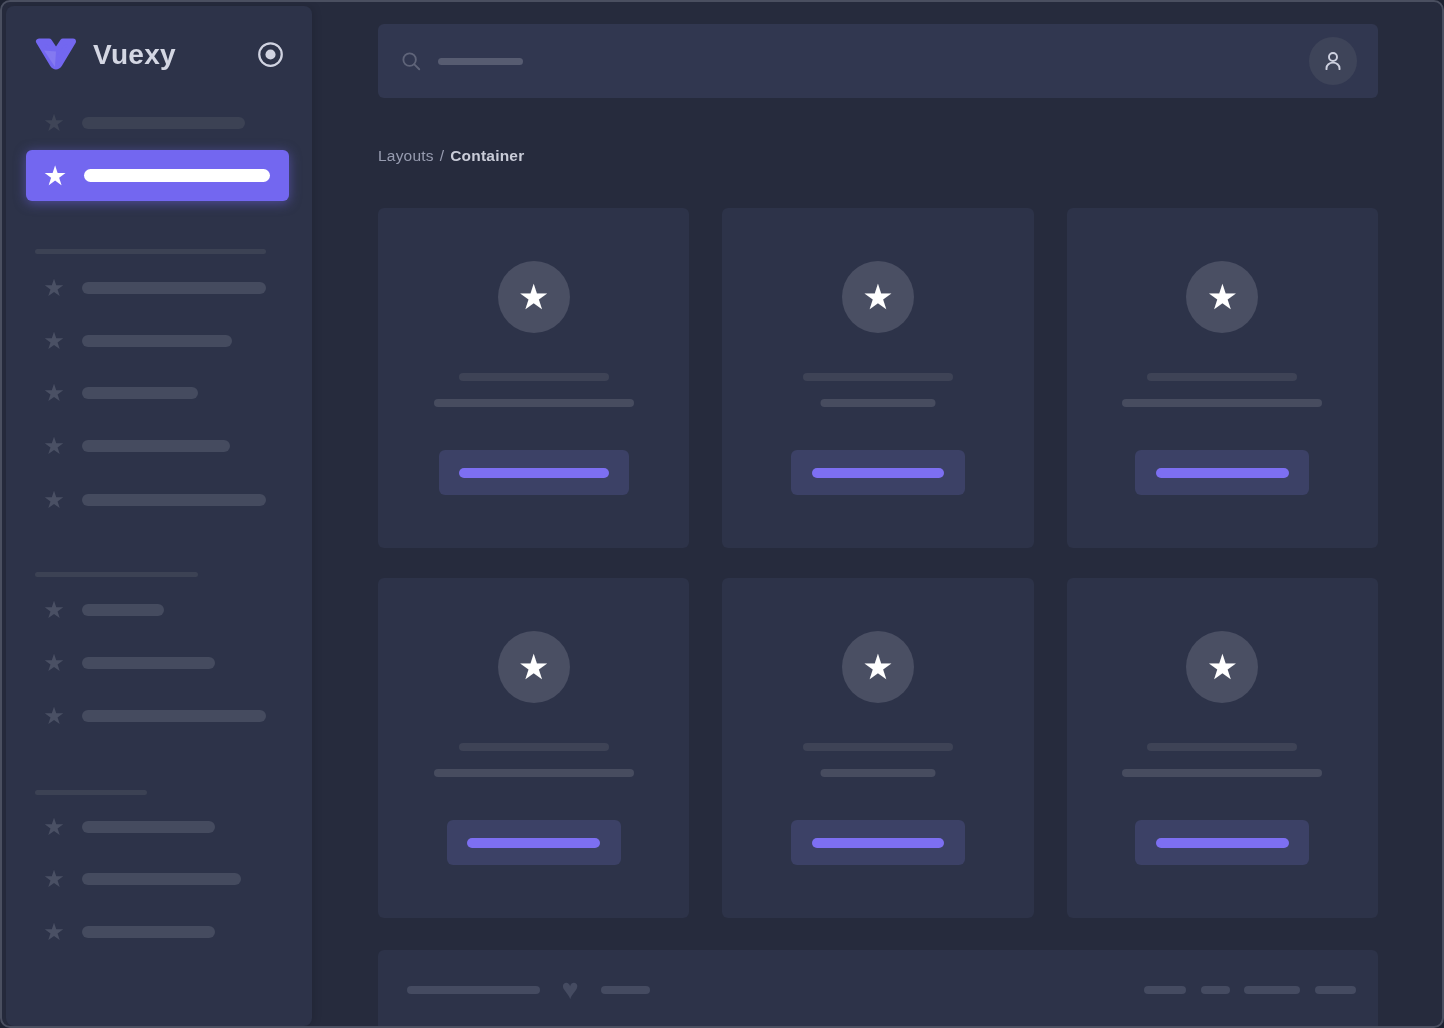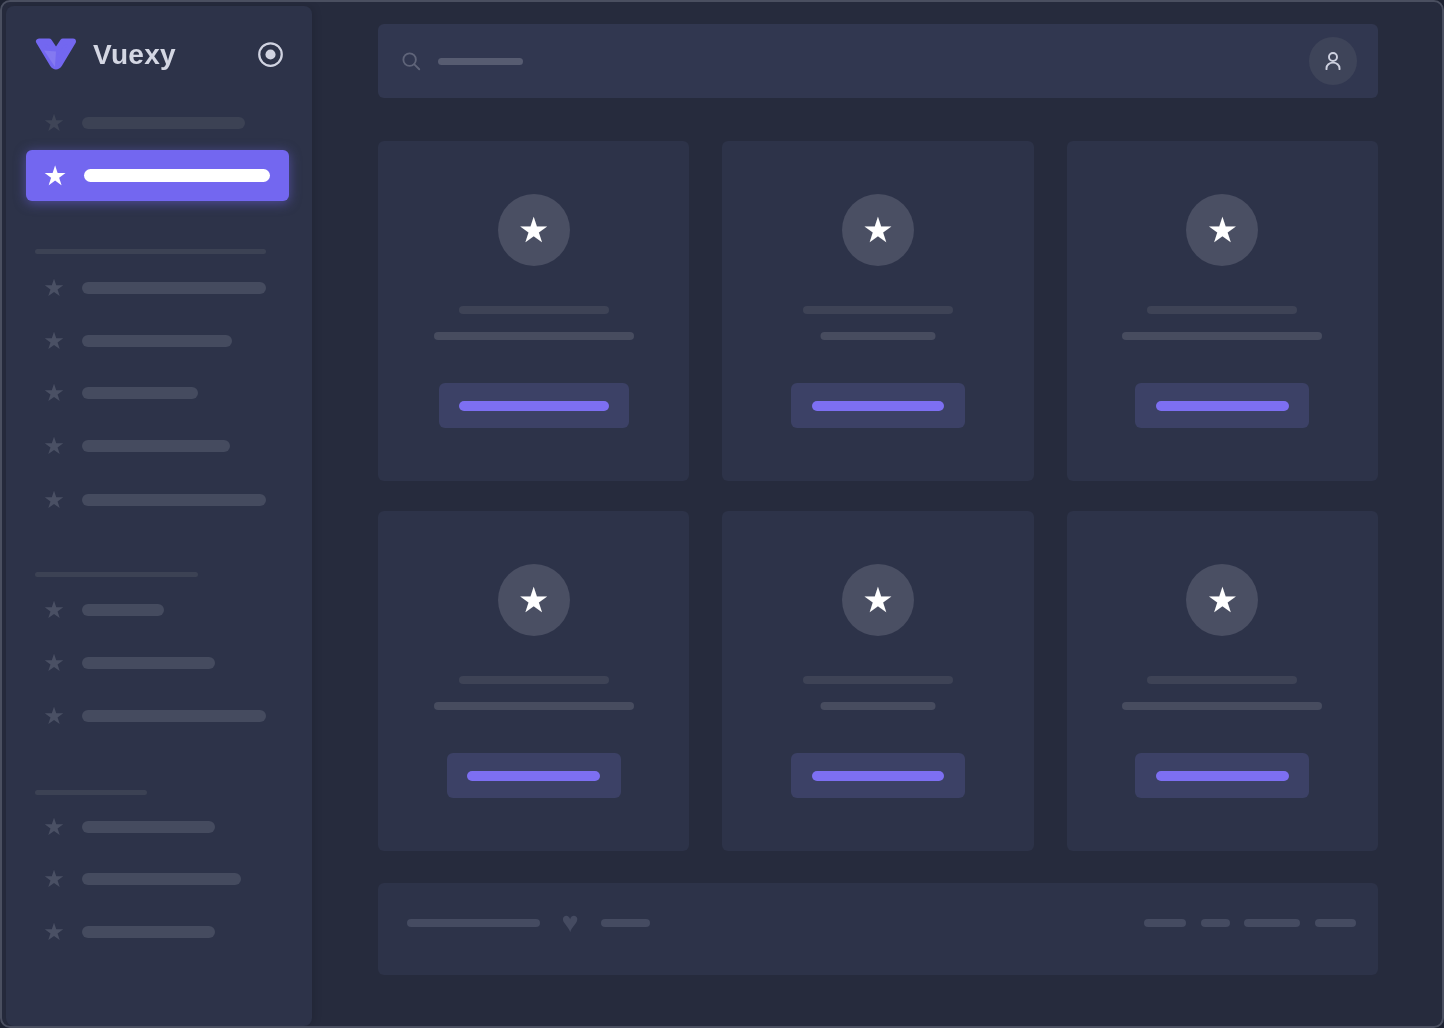--- a/index.html
+++ b/index.html
@@ -203,20 +203,23 @@
       </span>
       <span class="search-ph"></span>
       <span class="avatar-btn">
         <svg width="26" height="26" viewBox="0 0 24 24" fill="none" stroke="#ced1e0" stroke-width="1.8" stroke-linecap="round">
           <circle cx="12" cy="8.3" r="3.7"></circle>
           <path d="M6 19.5 v-0.8 a6 5.2 0 0 1 12 0 v0.8"></path>
         </svg>
       </span>
     </div>
 
+    <div class="breadcrumb">
+      <span class="link">Layouts</span><span class="sep">/</span><span class="current">Container</span>
+    </div>
 
     <div class="cards">
 
       <div class="card v-a">
         <div class="avatar"><span>★</span></div>
         <div class="l1"></div>
         <div class="l2"></div>
         <div class="btn">
             <span class="btn-line"></span>
           </div>

